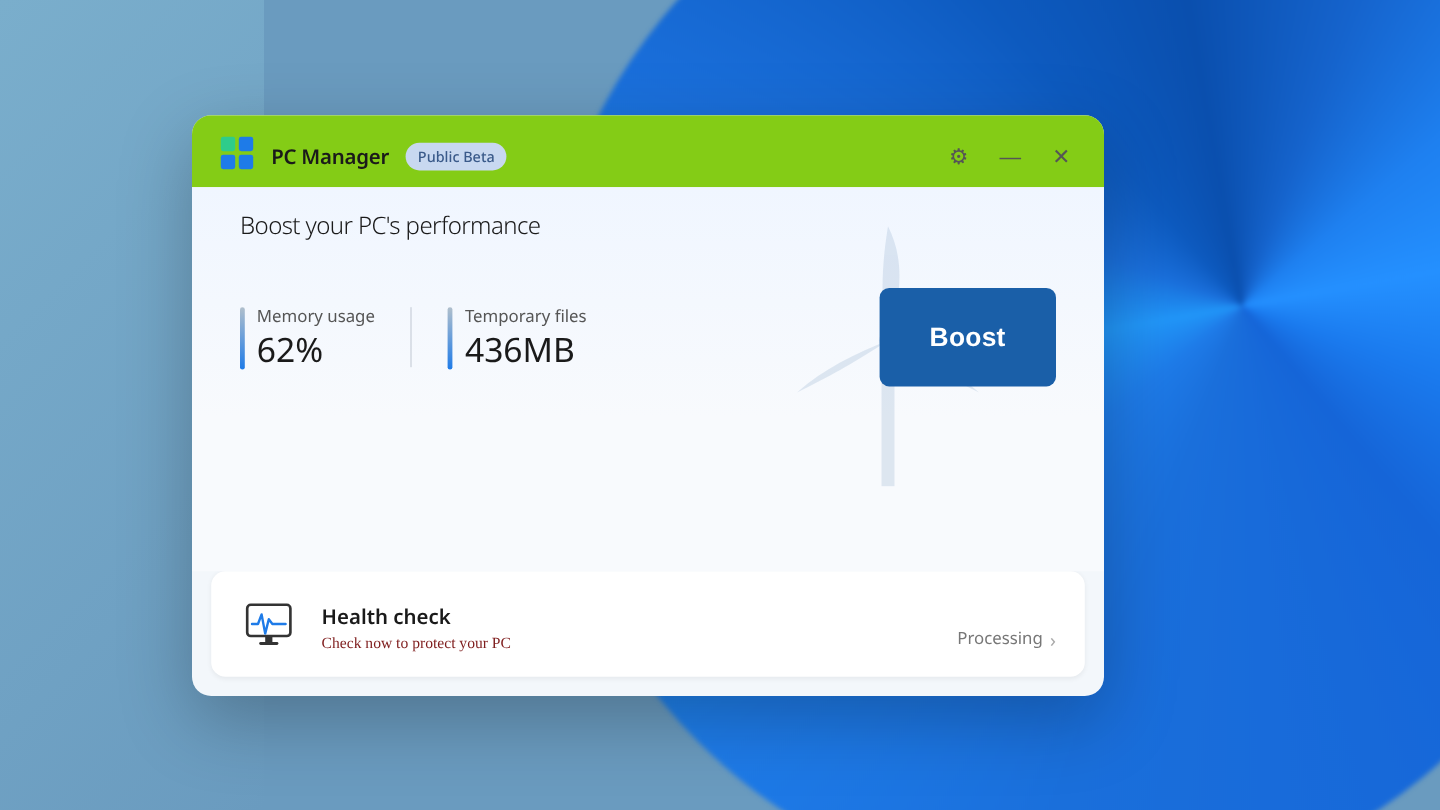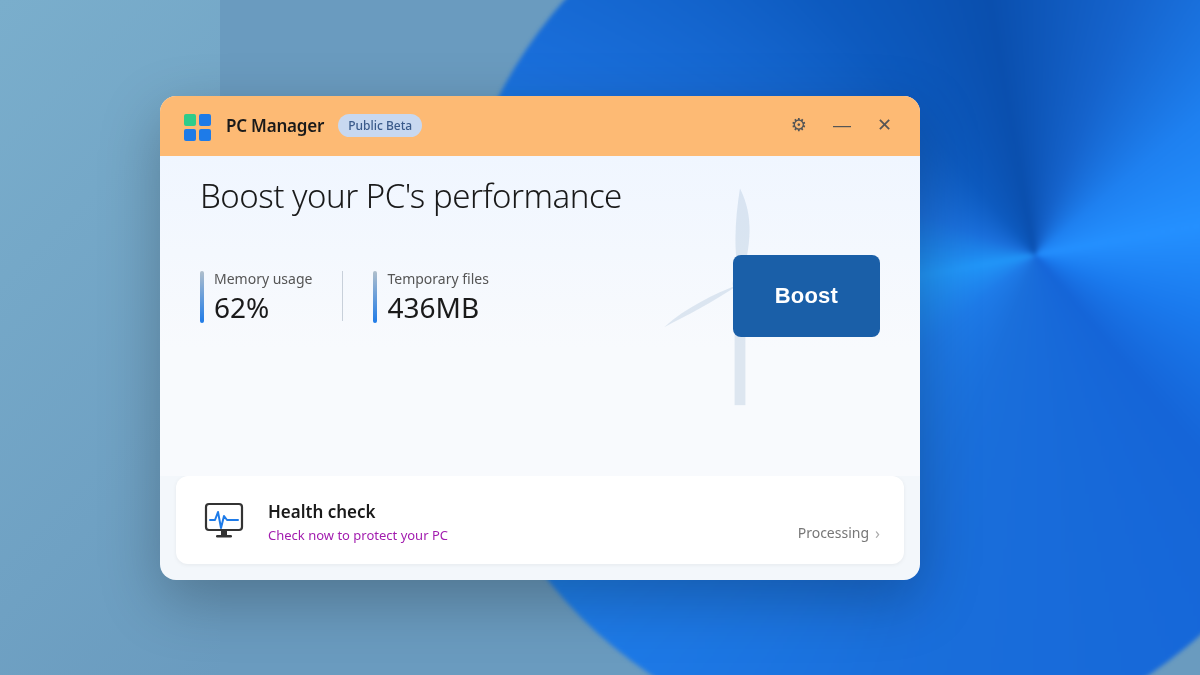--- a/index.html
+++ b/index.html
@@ -65,23 +65,23 @@
       background: #f3f7fb;
       border-radius: 16px;
       box-shadow: 0 20px 60px rgba(0,0,0,0.25);
       overflow: hidden;
       margin-left: -120px;
     }
 
     
     .titlebar {
       display: flex;
-      align-items: flex-start;
+      align-items: flex-end;
       padding: 18px 24px 14px 24px;
-      background: #fdba74;
+      background: #84cc16;
       gap: 10px;
     }
 
     .logo {
       display: flex;
       gap: 3px;
       flex-wrap: wrap;
       width: 28px;
       height: 28px;
       margin-right: 4px;
@@ -149,21 +149,21 @@
     .turbine-bg {
       position: absolute;
       right: 40px;
       top: 0;
       width: 280px;
       height: 260px;
       opacity: 0.15;
     }
 
     .headline {
-      font-size: 33px;
+      font-size: 20px;
       font-weight: 300;
       color: #1a1a1a;
       letter-spacing: -0.5px;
       margin-bottom: 40px;
       line-height: 1.2;
       position: relative;
       z-index: 2;
       padding-top: 10px;
     }
 
@@ -248,21 +248,22 @@
 
     .health-text { flex: 1; }
     .health-title {
       font-size: 17px;
       font-weight: 600;
       color: #1a1a1a;
       margin-bottom: 3px;
     }
     .health-sub {
       font-size: 13px;
-      color: #a21caf;
+      color: #7f1d1d;
+      font-family: Liberation Serif, serif;
     }
 
     .health-status {
       display: flex;
       align-items: center;
       gap: 6px;
       color: #777;
       font-size: 14px;
       cursor: pointer;
     }

